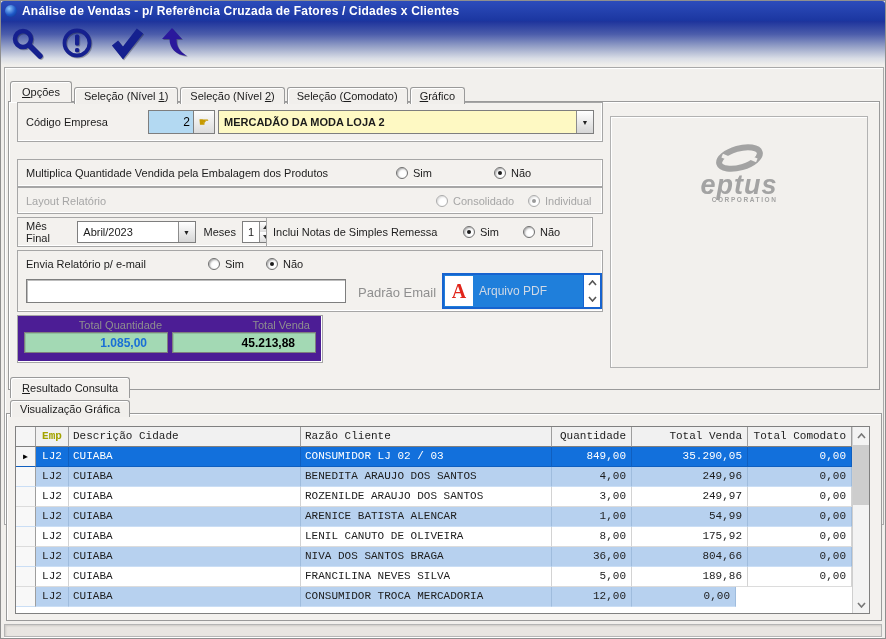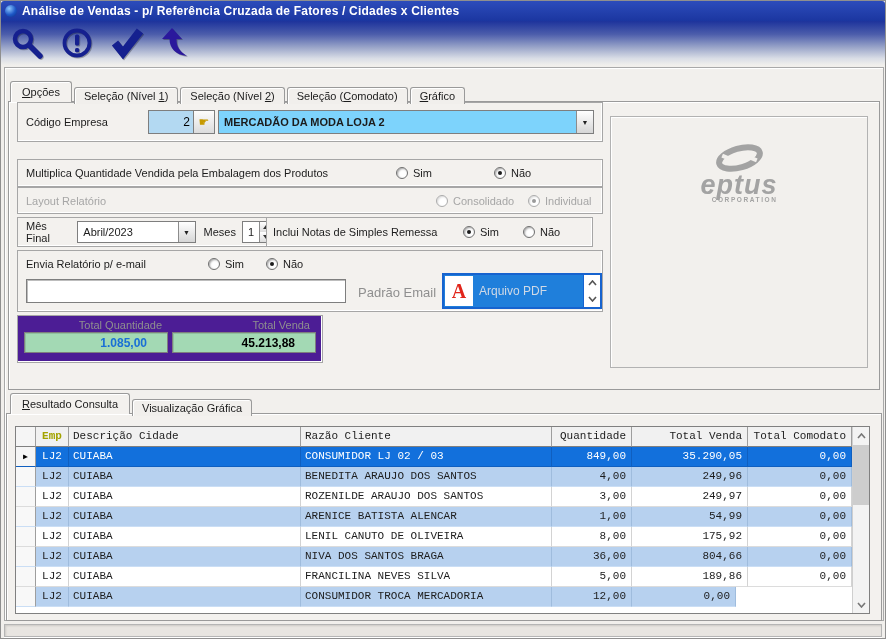--- a/index.html
+++ b/index.html
@@ -11,25 +11,25 @@
   .titlebar { position:absolute; left:0; top:0; width:100%; height:20px; background:linear-gradient(180deg,#2c4cbb,#1b36a0); border-radius:3px 3px 0 0; display:flex; align-items:center; padding-left:4px; }
   .title-icon { width:12px; height:12px; border-radius:50%; background:radial-gradient(circle at 35% 30%, #8cc6ff, #1d57c6 55%, #092e85); margin-right:5px; flex:0 0 auto; }
   .title-text { color:#fff; font-weight:bold; font-size:12px; letter-spacing:.2px; }
 
   
   .toolbar { position:absolute; left:0; top:20px; width:100%; height:44px; background:linear-gradient(180deg,#1d339c 0%, #4c5dab 30%, #9aa5c9 60%, #d9dde6 85%, #f0efec 100%); display:flex; align-items:center; gap:10px; padding-left:6px; }
   .tool-btn { width:40px; height:38px; background:transparent; border:none; display:flex; align-items:center; justify-content:center; cursor:pointer; }
   .tool-btn svg { filter:drop-shadow(1.5px 1.5px 0 rgba(0,0,0,.28)); }
 
   
-  .outer-panel { position:absolute; left:3px; top:66px; width:880px; height:554px; background:#f2f0ed; border:1px solid #a9a9a9; box-shadow:inset 1px 1px 0 #ffffff; }
+  .outer-panel { position:absolute; left:3px; top:66px; width:880px; height:458px; background:#f2f0ed; border:1px solid #a9a9a9; box-shadow:inset 1px 1px 0 #ffffff; }
 
   
   .tabstrip { position:absolute; left:5px; display:flex; align-items:flex-end; height:20px; z-index:3; }
-  .t1 { top:14px; } .t2 { top:326px; }
+  .t1 { top:14px; } .t2 { top:309px;flex-direction:column; }
   .tab { position:relative; top:2px; background:#f1efec; border:1px solid #9a9a9a; border-bottom:none; border-radius:3px 3px 0 0; padding:2px 9px 2px 9px; margin-right:2px; color:#1c1c1c; cursor:pointer; box-shadow:inset 1px 1px 0 #fff; white-space:nowrap; }
   .tab.active { top:0; padding:4px 11px 4px 11px; background:#f3f1ee; z-index:4; }
   .u { text-decoration:underline; }
 
   .tabpage { position:absolute; background:#f3f1ee; border:1px solid #9a9a9a; box-shadow:inset 1px 1px 0 #ffffff; z-index:2; }
   .page1 { left:3px; top:33px; width:872px; height:289px; }
   .page2 { left:1px; top:345px; width:876px; height:208px; }
 
   
   .frow { position:absolute; background:#f3f1ee; border:1px solid #a6a6a6; box-shadow:inset -1px -1px 0 #ffffff; display:flex; align-items:center; }
@@ -41,21 +41,21 @@
   .rowE { left:8px; top:148px; width:586px; height:62px; display:block; }
   .rowF { left:8px; top:213px; width:306px; height:48px; background:#4c1d95; display:block; padding:3px 6px 0 6px; }
   .right-panel { position:absolute; left:601px; top:14px; width:258px; height:252px; border:1px solid #b2b2b2; box-shadow:inset 1px 1px 0 #fff; background:#f2f0ed; }
 
   .flabel { padding-left:8px; color:#1c1c1c; }
   .flabel.disabled, .rlabel.disabled { color:#a6a6a6; }
   .codigo-input { position:absolute; left:130px; width:46px; text-align:right; padding-right:3px; font-size:12px; background:#b3d9f2; border:1px solid #7e7e7e; height:24px; font-family:"Liberation Sans",sans-serif; }
   .mini-btn { position:absolute; left:176px; width:21px; height:24px; background:linear-gradient(#fdfdfd,#dcdcdc); border:1px solid #7e7e7e; border-left:none; font-size:12px; color:#c79a00; cursor:pointer; line-height:20px; text-align:center; padding:0; }
   .combo { display:flex; align-items:center; border:1px solid #7e7e7e; background:#fff; height:24px; position:relative; }
   .combo .val { flex:1; padding-left:5px; overflow:hidden; white-space:nowrap; }
-  .empresa-combo { position:absolute; left:200px; right:8px; background:#7dd3fc; font-weight:bold; }
+  .empresa-combo { position:absolute; left:200px; right:8px; background:#fef9c3; font-weight:bold; }
   .dd-btn { width:17px; align-self:stretch; background:linear-gradient(#ffffff,#d6d6d6); border-left:1px solid #8c8c8c; display:flex; align-items:center; justify-content:center; cursor:pointer; }
   .dd-btn::after { content:"▼"; font-size:7px; color:#222; }
 
   .radio-group { display:flex; align-items:center; gap:5px; }
   .radio { width:12px; height:12px; border-radius:50%; background:#fff; border:1px solid #6f6f6f; box-shadow:inset 1px 1px 2px rgba(0,0,0,.35); position:relative; display:inline-block; cursor:pointer; flex:0 0 auto; }
   .radio.checked::after { content:""; position:absolute; left:3px; top:3px; width:4px; height:4px; border-radius:50%; background:#1c1c1c; }
   .radio.disabled { border-color:#ababab; box-shadow:inset 1px 1px 2px rgba(0,0,0,.15); }
   .radio.disabled.checked::after { background:#9a9a9a; }
 
   .mes-combo { width:130px; margin-left:8px; }

